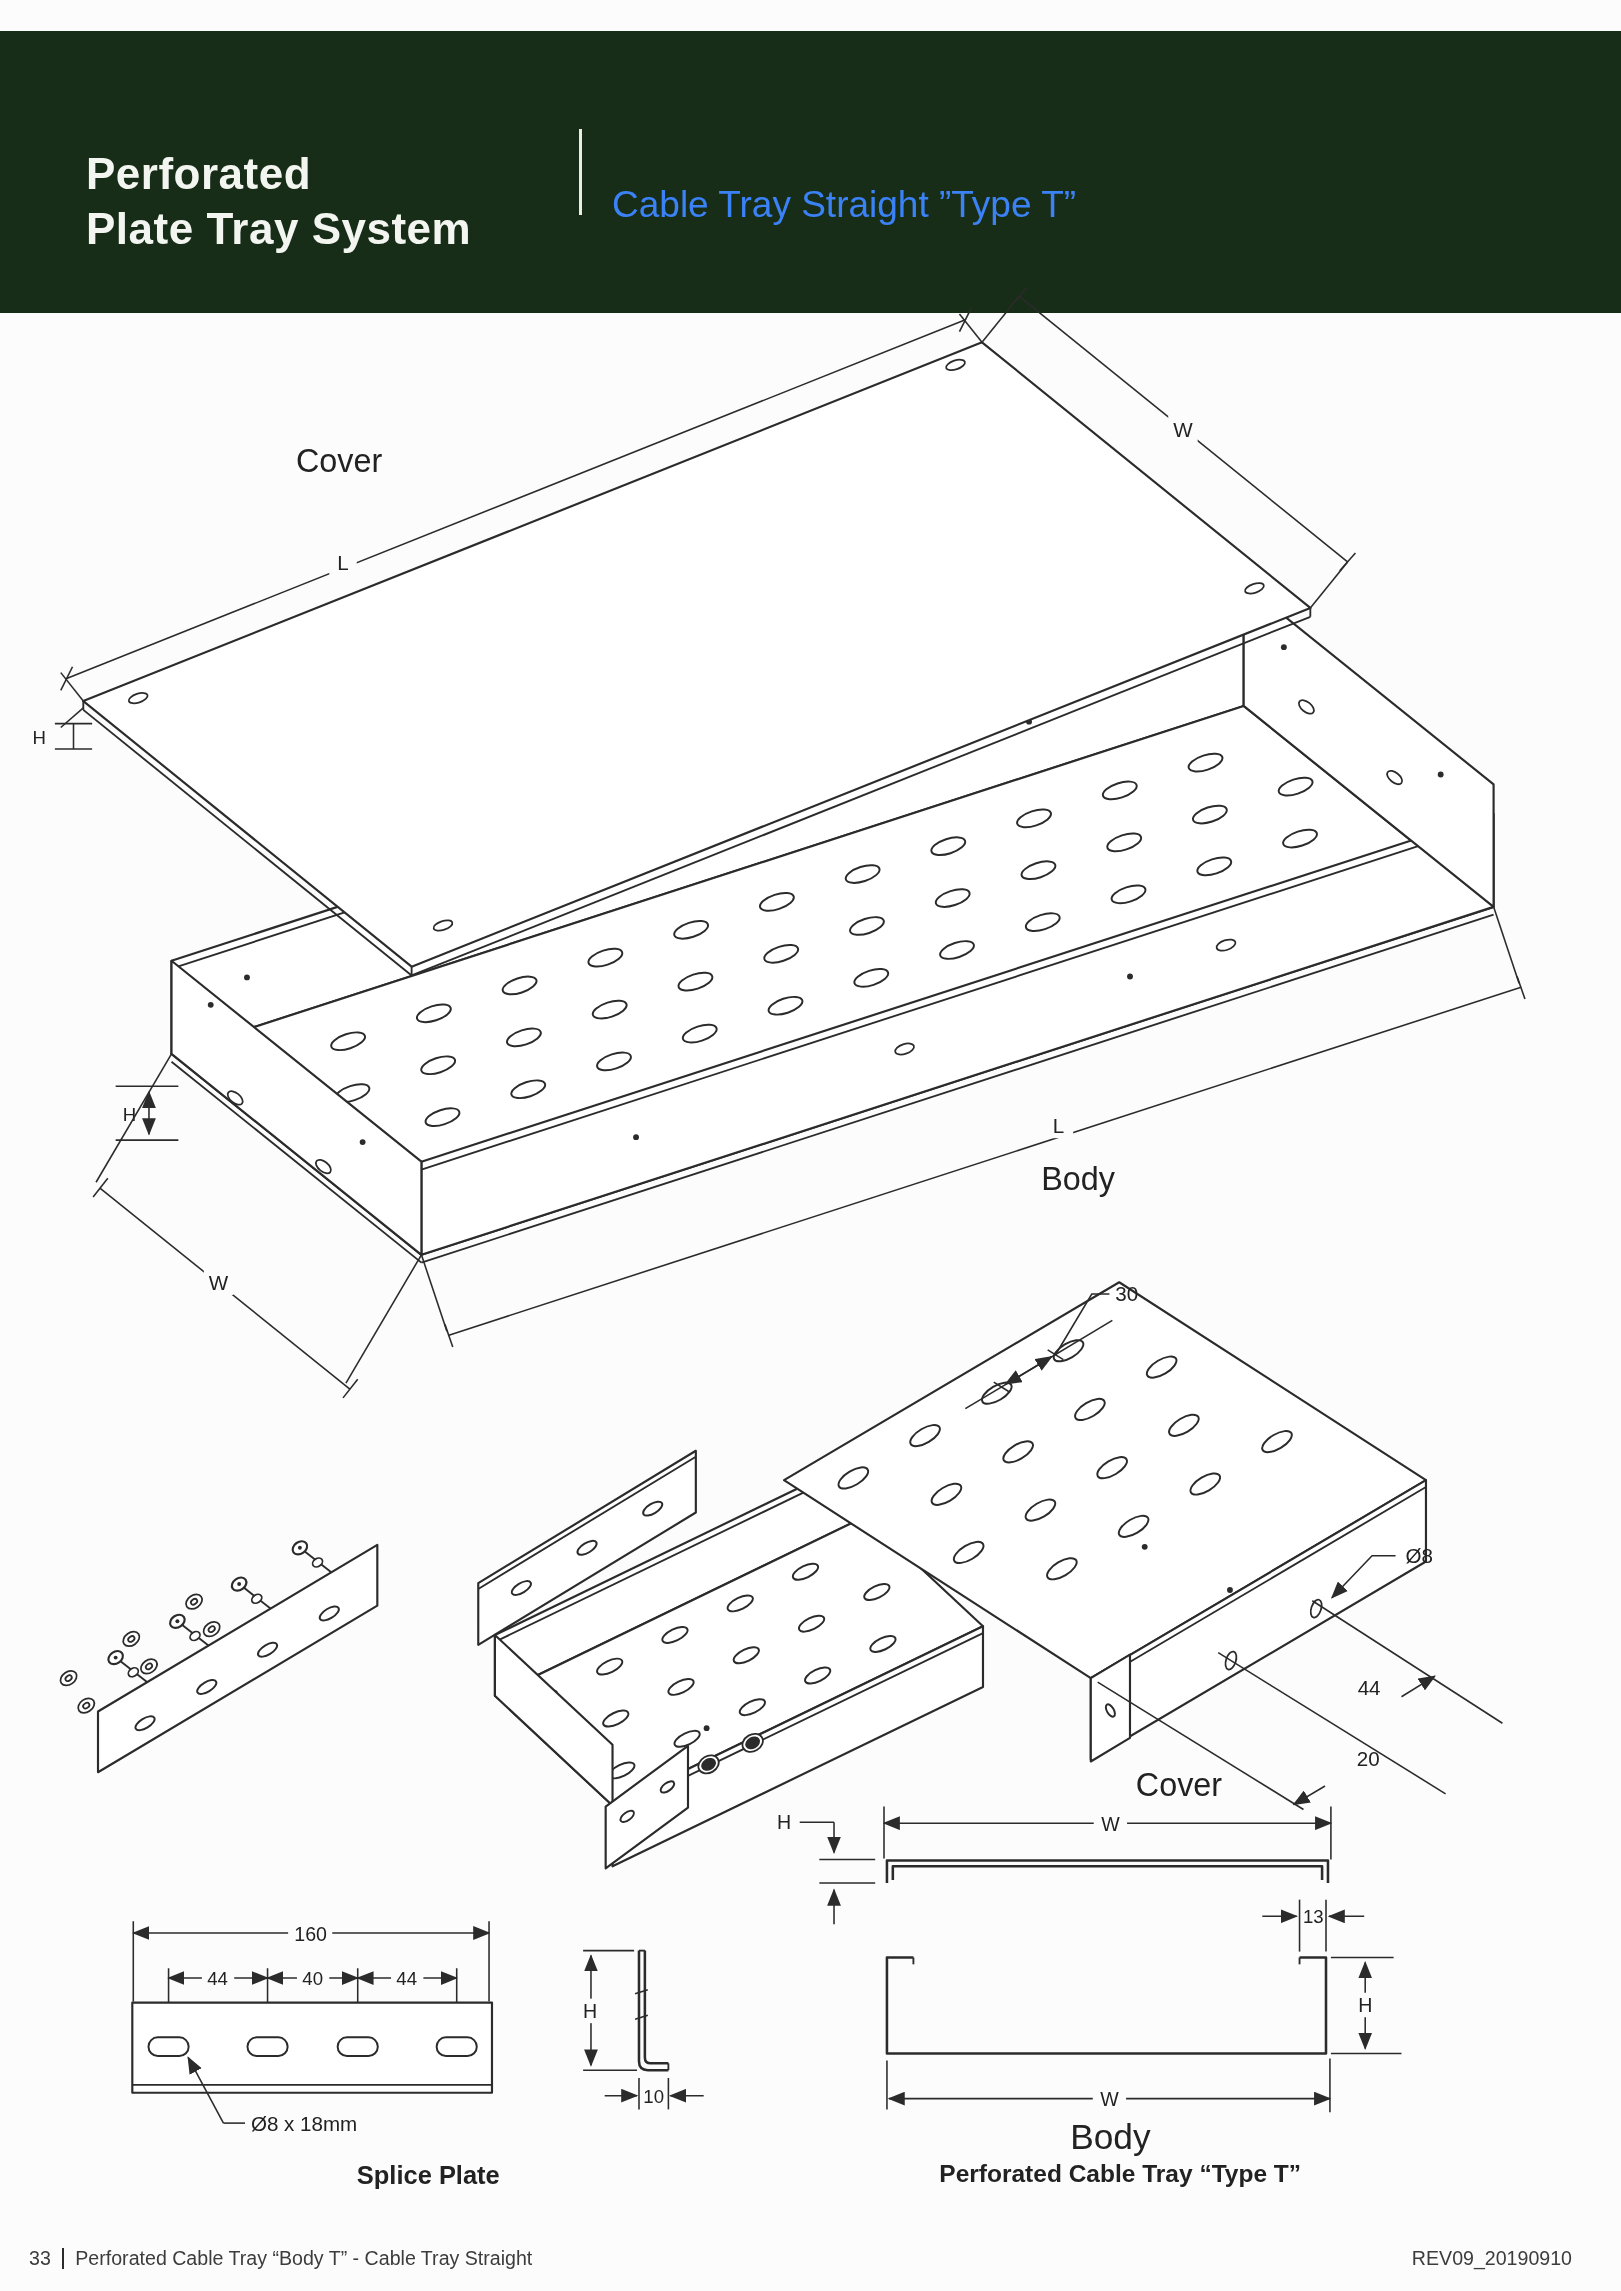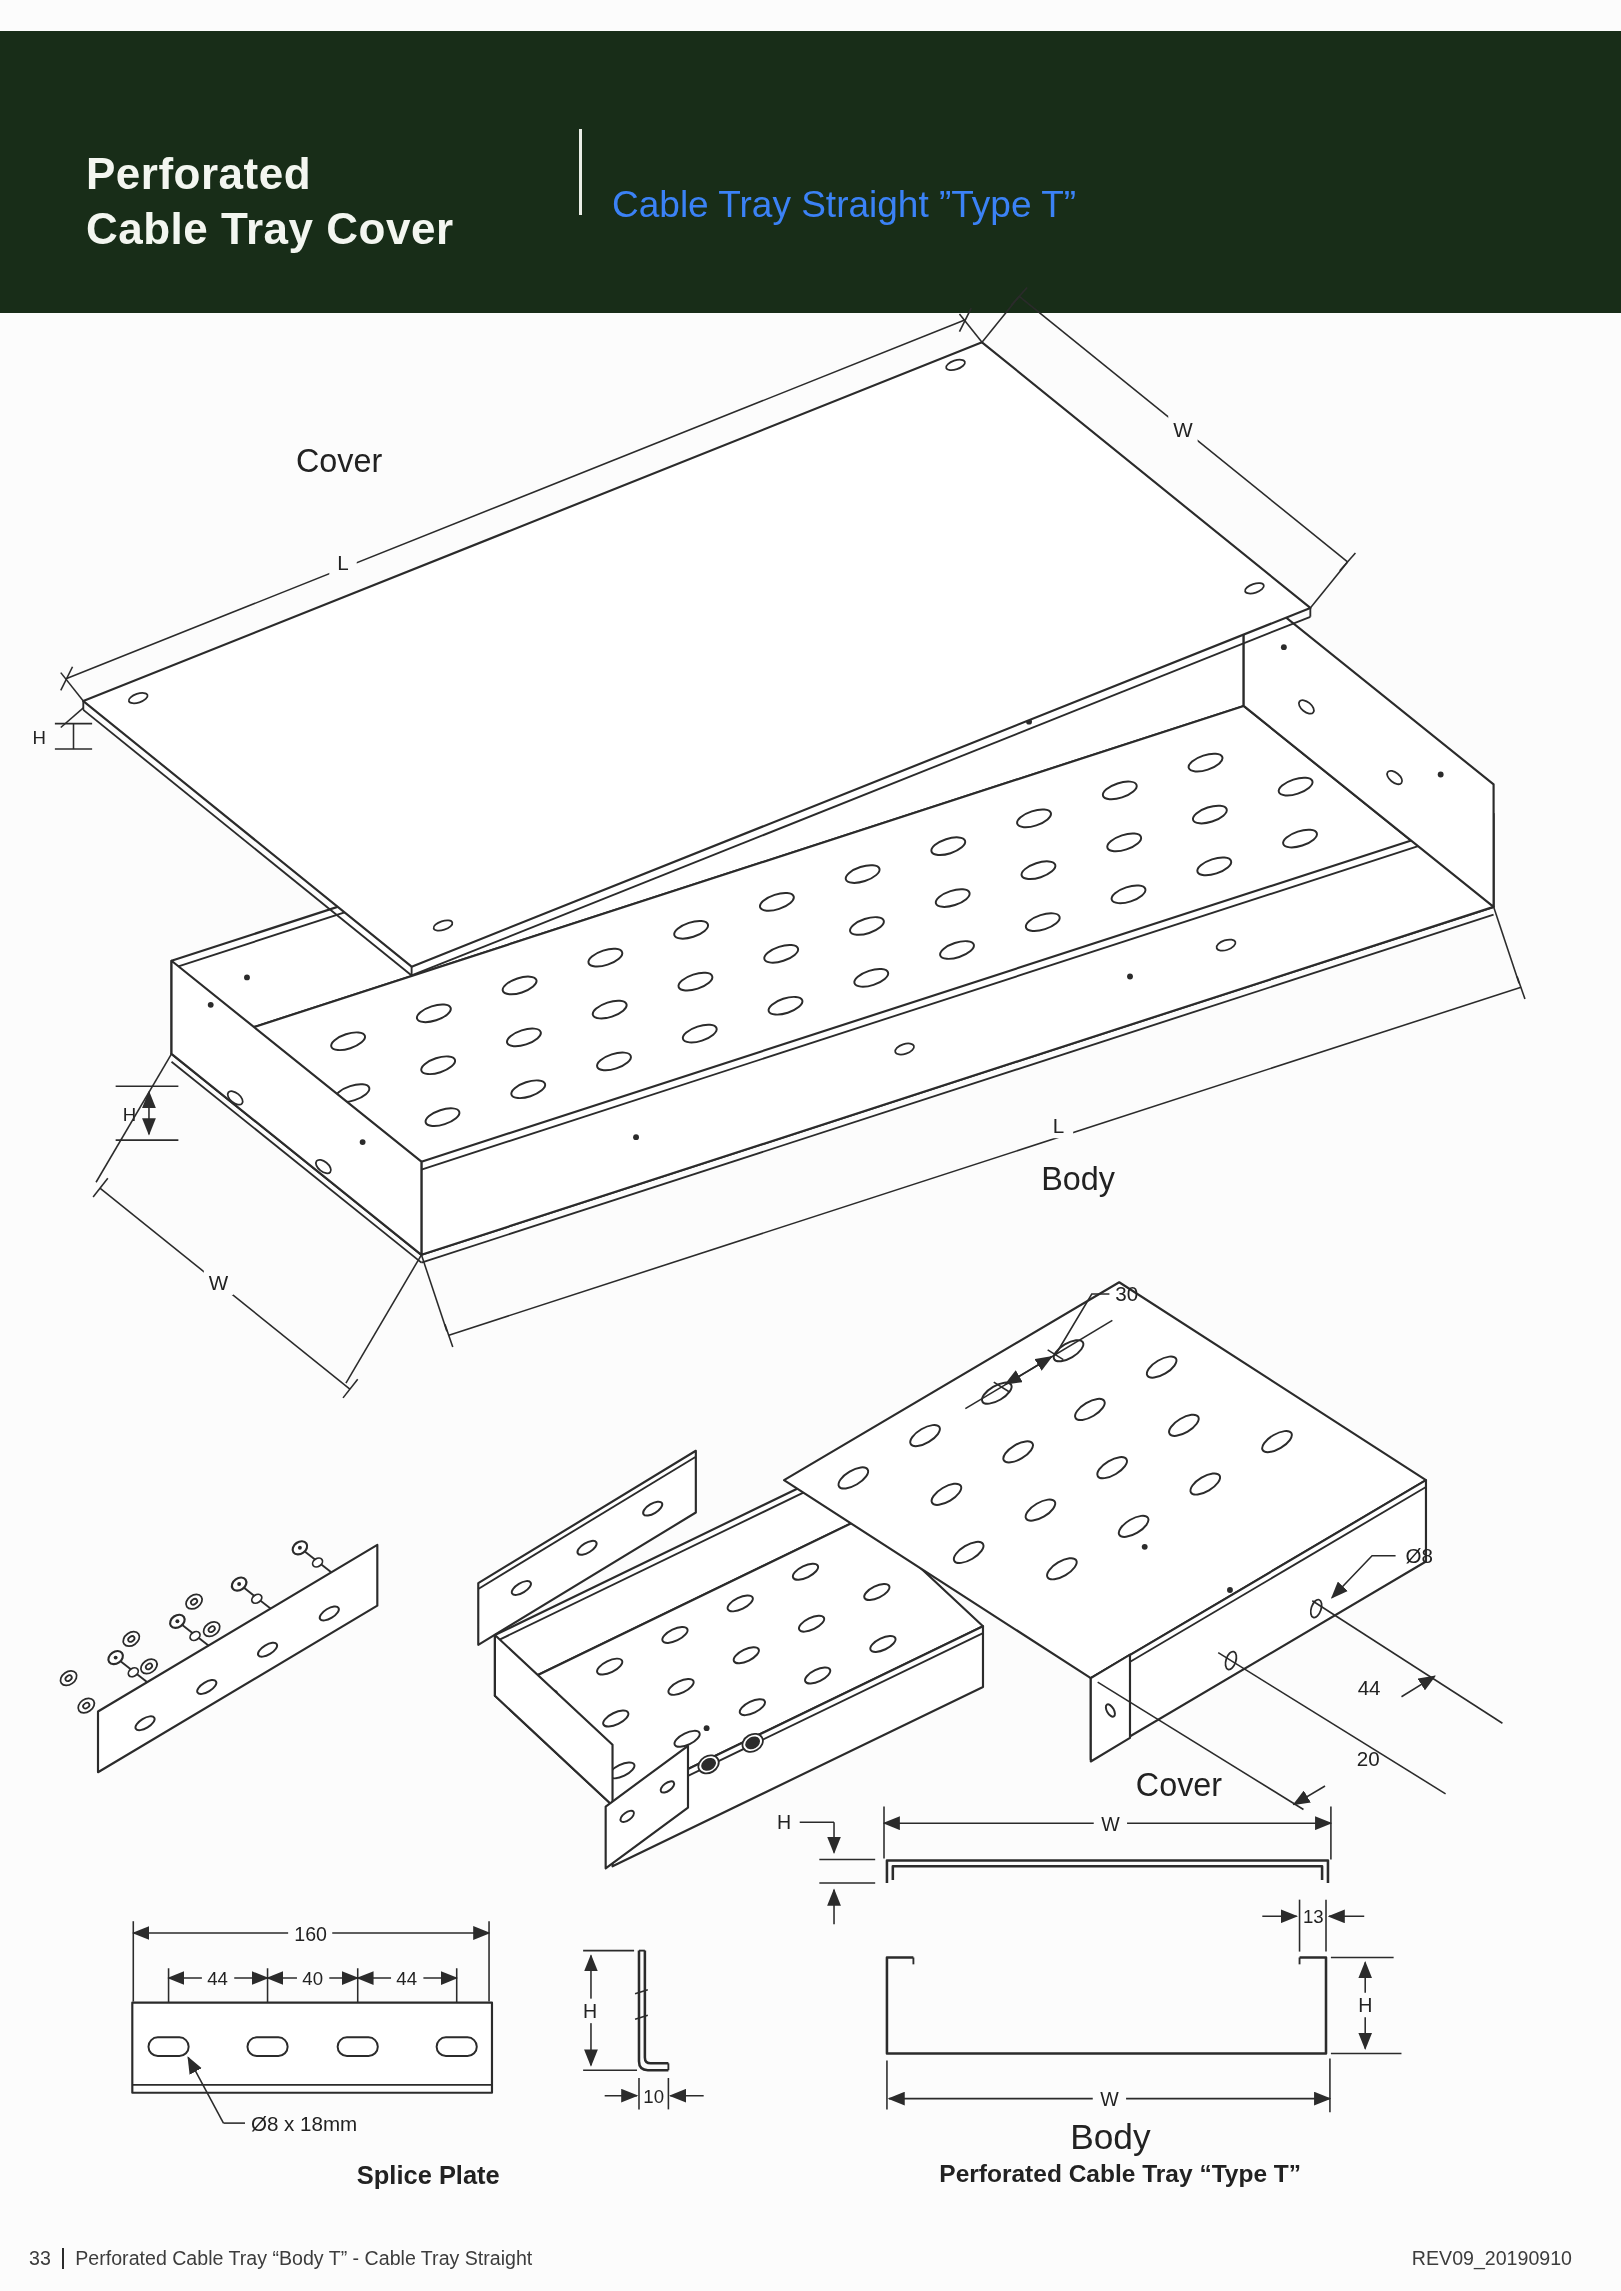--- a/index.html
+++ b/index.html
@@ -33,21 +33,21 @@
   #footer .bar{display:inline-block;width:2.9px;height:21.6px;background:#2b2b2b;margin:0 10.8px;}
 </style>
 </head>
 <body>
 
 <div id="page">
 
   <div id="banner">
     <div id="brand">
       <div>Perforated</div>
-      <div>Cable Tray Cover</div>
+      <div>Plate Tray System</div>
     </div>
     <div id="hdr-divider"></div>
     <div id="page-title-el">Cable Tray Straight ”Type T”</div>
   </div>
 
   <svg width="1621" height="2292" viewBox="0 0 1654 2338">
     <defs>
       <marker id="arr" viewBox="0 0 10 8" refX="9.2" refY="4" markerWidth="11" markerHeight="9" orient="auto-start-reverse">
           <path d="M0,0 L10,4 L0,8 Z" fill="#2b2b2b"></path>
         </marker>

